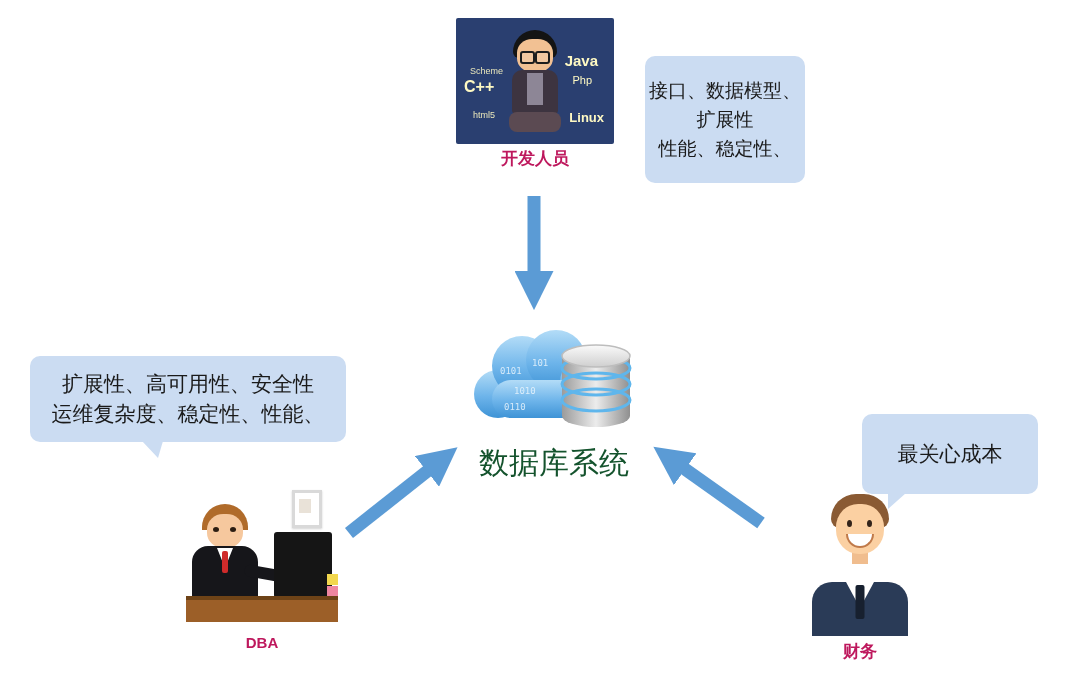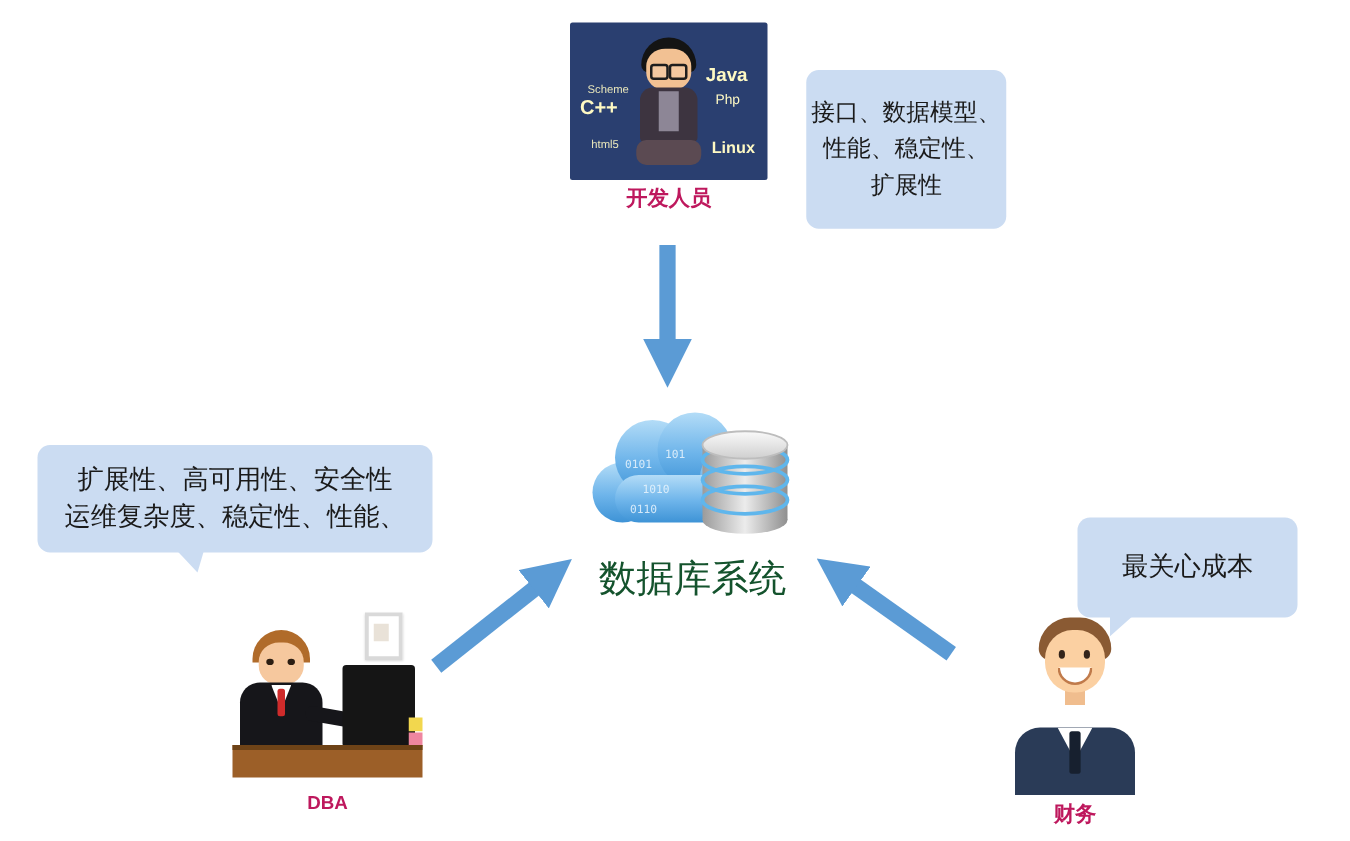--- a/index.html
+++ b/index.html
@@ -106,22 +106,22 @@
         <div class="lens r"></div>
       </div>
       <div class="dev-body"></div>
       <div class="dev-legs"></div>
     </div>
   </div>
   <div class="label dev-label">开发人员</div>
 
   <div class="bubble dev-bubble">
     <div class="line">接口、数据模型、</div>
+    <div class="line">扩展性</div>
     <div class="line">性能、稳定性、</div>
-    <div class="line">扩展性</div>
   </div>
 
   <svg class="abs cloud-icon" viewBox="0 0 180 130">
     <defs>
       <linearGradient id="cg" x1="0" y1="0" x2="0" y2="1">
         <stop offset="0" stop-color="#b3dcf7"></stop>
         <stop offset="0.55" stop-color="#6db4ea"></stop>
         <stop offset="1" stop-color="#3e93d6"></stop>
       </linearGradient>
       <linearGradient id="dg" x1="0" y1="0" x2="1" y2="0">

